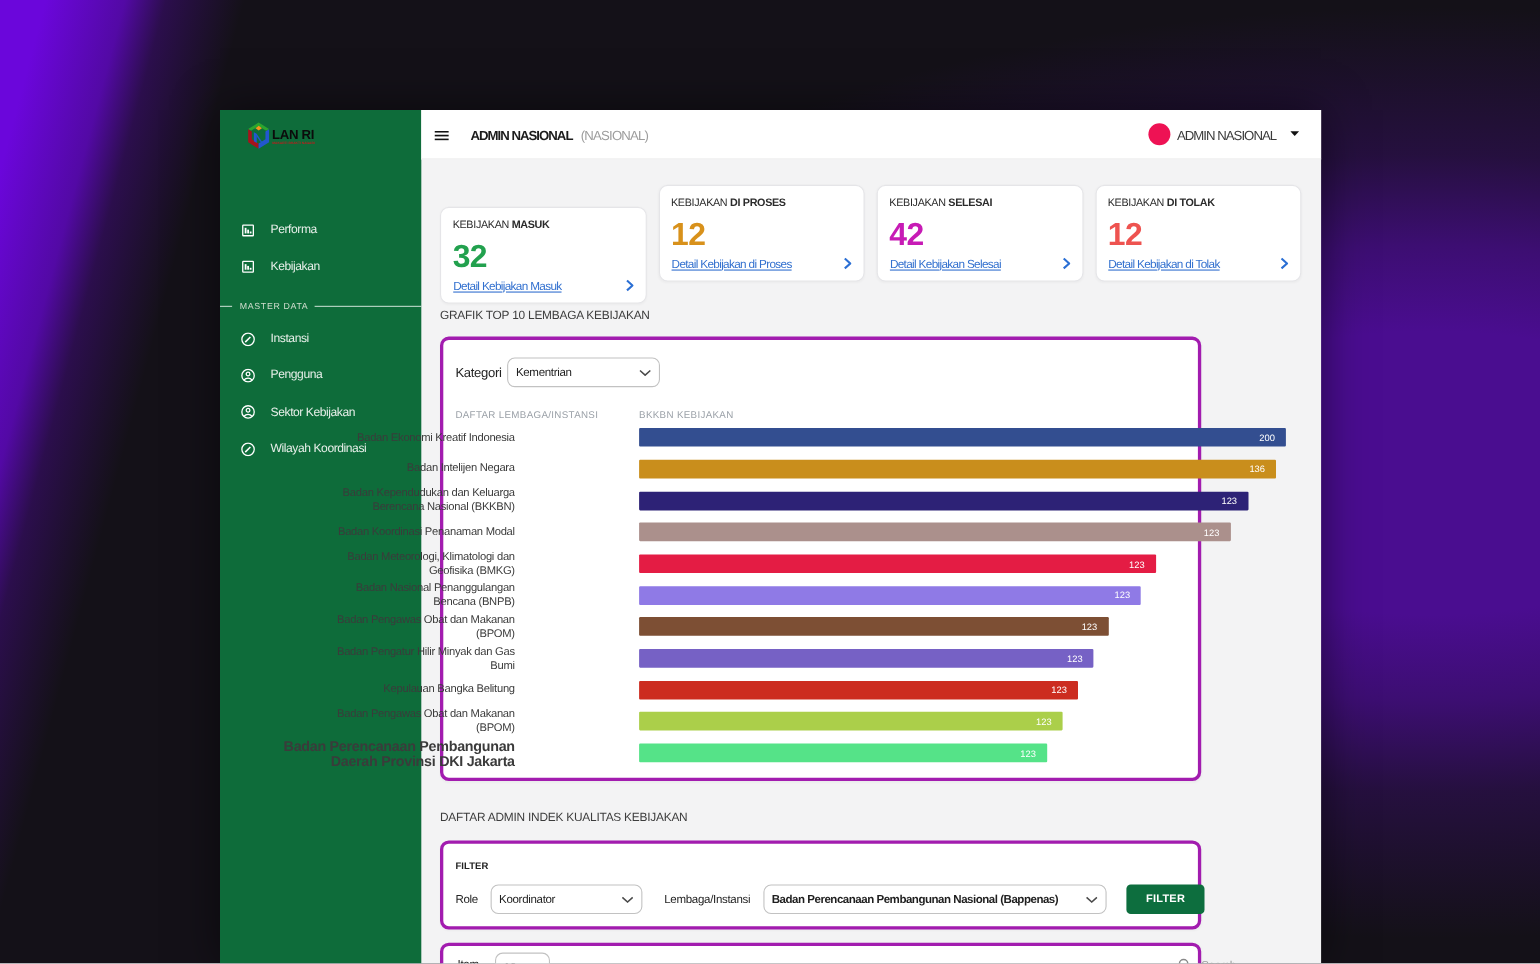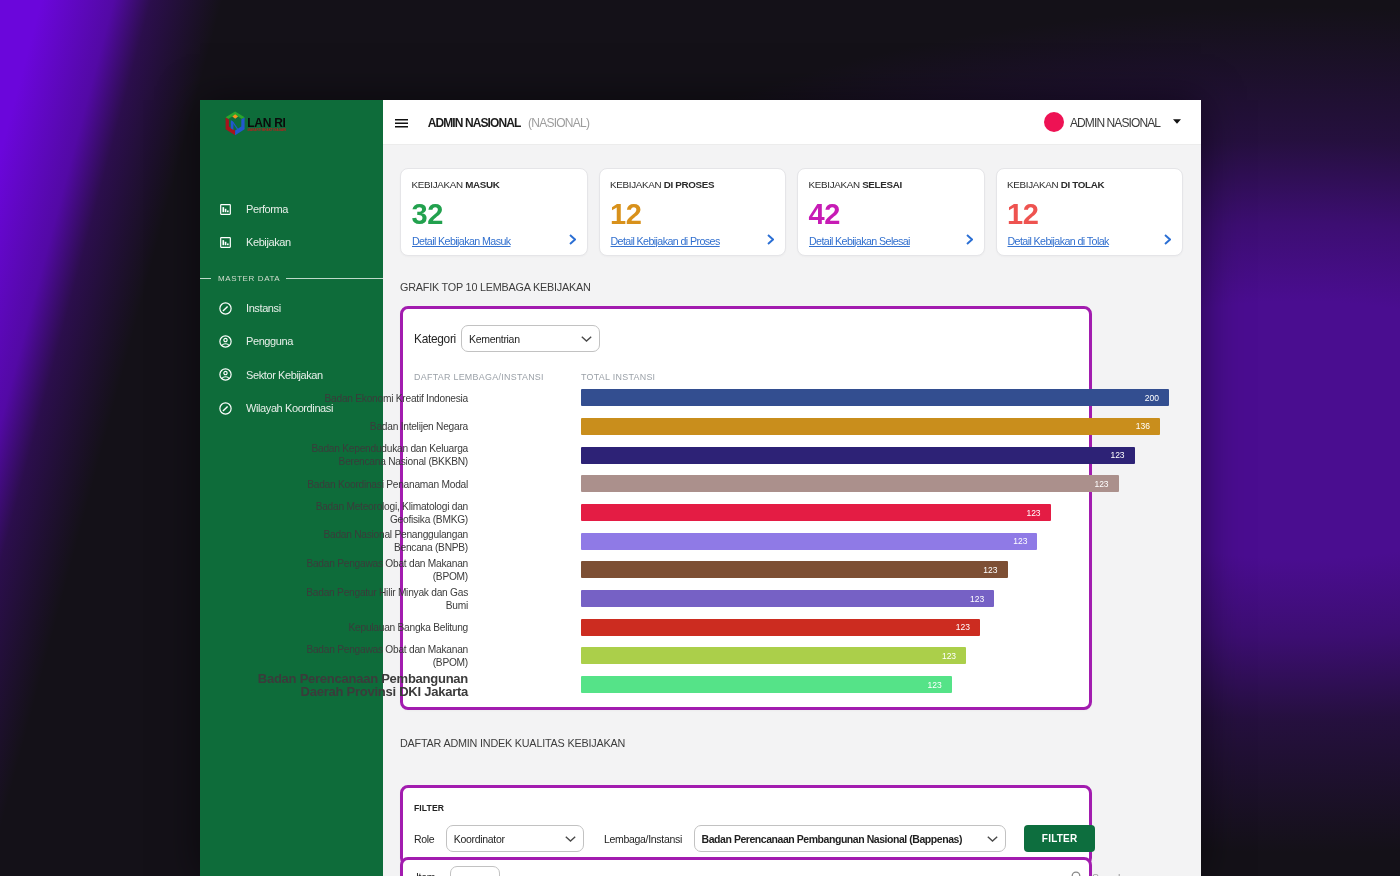--- a/index.html
+++ b/index.html
@@ -119,21 +119,21 @@
         </svg>
       <span class="abs" style="left:44.7px;top:16px;font-size:12px;font-weight:bold;color:#1c1c1c;letter-spacing:-0.9px;">ADMIN NASIONAL</span>
       <span class="abs" style="left:145px;top:16px;font-size:12px;color:#9d9d9d;letter-spacing:-0.75px;">(NASIONAL)</span>
       <span class="abs" style="left:661px;top:12px;width:20px;height:20px;border-radius:50%;background:#ee1254;"></span>
       <span class="abs" style="left:687px;top:16px;font-size:12px;color:#3b3b3b;letter-spacing:-0.9px;">ADMIN NASIONAL</span>
       <svg class="abs" style="left:789.7px;top:18.5px;" width="8" height="5" viewBox="0 0 8 5">
           <polygon points="0,0.3 8,0.3 4,4.7" fill="#121212"></polygon>
         </svg>
     </div>
 
-    <div class="scard" style="left:200px;">
+    <div class="scard" style="left:200px;margin-top:20px;">
       <div class="lab">KEBIJAKAN <b>MASUK</b></div>
       <div class="num" style="color:#22a14e;">32</div>
       <a class="lnk">Detail Kebijakan Masuk</a>
       <svg class="chev" width="7" height="11" viewBox="0 0 7 11">
           <path d="M1,1 L6,5.5 L1,10" fill="none" stroke="#2b6fd4" stroke-width="1.9"></path>
         </svg>
     </div>
     <div class="scard" style="left:398.5px;">
       <div class="lab">KEBIJAKAN <b>DI PROSES</b></div>
       <div class="num" style="color:#d8911b;">12</div>
@@ -162,21 +162,21 @@
     <div class="sectitle" style="left:200px;top:180.5px;">GRAFIK TOP 10 LEMBAGA KEBIJAKAN</div>
 
     <div class="bigcard" style="left:200px;top:205.6px;height:404.7px;">
       <div class="flab" style="left:11px;top:23.5px;font-size:11.9px;">Kategori</div>
       <div class="sel" style="left:58px;top:16.7px;width:139px;">Kementrian
         <svg width="11" height="6" viewBox="0 0 11 6">
             <path d="M0.8,0.8 L5.5,5 L10.2,0.8" fill="none" stroke="#4a4a4a" stroke-width="1.4"></path>
           </svg>
       </div>
       <div class="ghead" style="left:11px;top:63.5px;">DAFTAR LEMBAGA/INSTANSI</div>
-      <div class="ghead" style="left:178px;top:63.5px;">TOTAL INSTANSI</div>
+      <div class="ghead" style="left:178px;top:63.5px;">BKKBN KEBIJAKAN</div>
       <div id="bars">
       <div style="position:absolute;right:621px;top:89.2px;transform:translateY(-50%);text-align:right;font-size:10.2px;letter-spacing:-0.25px;color:#3b3b3b;line-height:13px;white-space:nowrap;">
             <div>Badan Ekonomi Kreatif Indonesia</div>
           </div>
       <div style="position:absolute;left:178px;top:80.7px;width:588px;height:17px;background:#334e90;border-radius:1px;">
             <span style="position:absolute;right:10px;top:50%;transform:translateY(-50%);font-size:8.5px;color:#fff;">200</span>
           </div>
       <div style="position:absolute;right:621px;top:117.88px;transform:translateY(-50%);font-size:10.2px;letter-spacing:-0.25px;color:#3b3b3b;line-height:13px;white-space:nowrap;">
             <div>Badan Intelijen Negara</div>
           </div>
@@ -242,21 +242,21 @@
             <div>Daerah Provinsi DKI Jakarta</div>
           </div>
       <div style="position:absolute;left:178px;top:367.5px;width:370.8px;height:17px;background:#55e388;border-radius:1px;">
             <span style="position:absolute;right:10px;top:50%;transform:translateY(-50%);font-size:8.5px;color:#fff;">123</span>
           </div>
       </div>
     </div>
 
     <div class="sectitle" style="left:200px;top:636.5px;">DAFTAR ADMIN INDEK KUALITAS KEBIJAKAN</div>
 
-    <div class="bigcard" style="left:200px;top:664.1px;height:80.5px;margin-top:21px;">
+    <div class="bigcard" style="left:200px;top:664.1px;height:80.5px;">
       <div class="abs" style="left:11px;top:14.5px;font-size:8.6px;font-weight:bold;color:#222;letter-spacing:0.1px;">FILTER</div>
       <div class="flab" style="left:11px;top:44.5px;">Role</div>
       <div class="sel" style="left:42.7px;top:37.4px;width:138px;">Koordinator
         <svg width="11" height="6" viewBox="0 0 11 6">
             <path d="M0.8,0.8 L5.5,5 L10.2,0.8" fill="none" stroke="#4a4a4a" stroke-width="1.4"></path>
           </svg>
       </div>
       <div class="flab" style="left:200.9px;top:44.5px;">Lembaga/Instansi</div>
       <div class="sel" style="left:290.6px;top:37.4px;width:312.2px;letter-spacing:-0.45px;font-weight:bold;">Badan Perencanaan Pembangunan Nasional (Bappenas)
         <svg width="11" height="6" viewBox="0 0 11 6">

